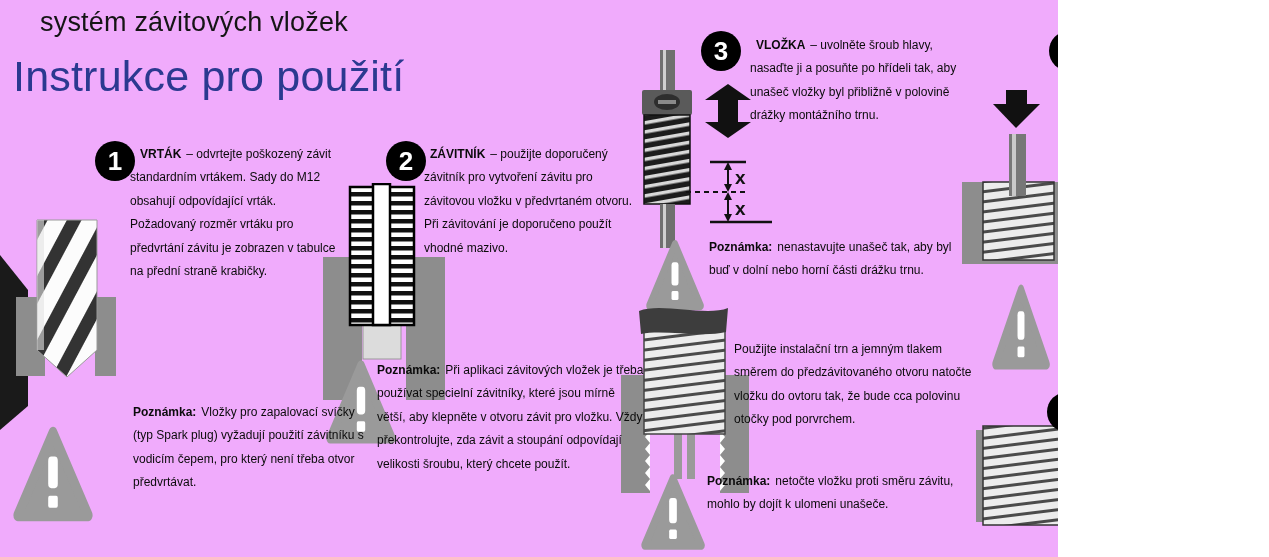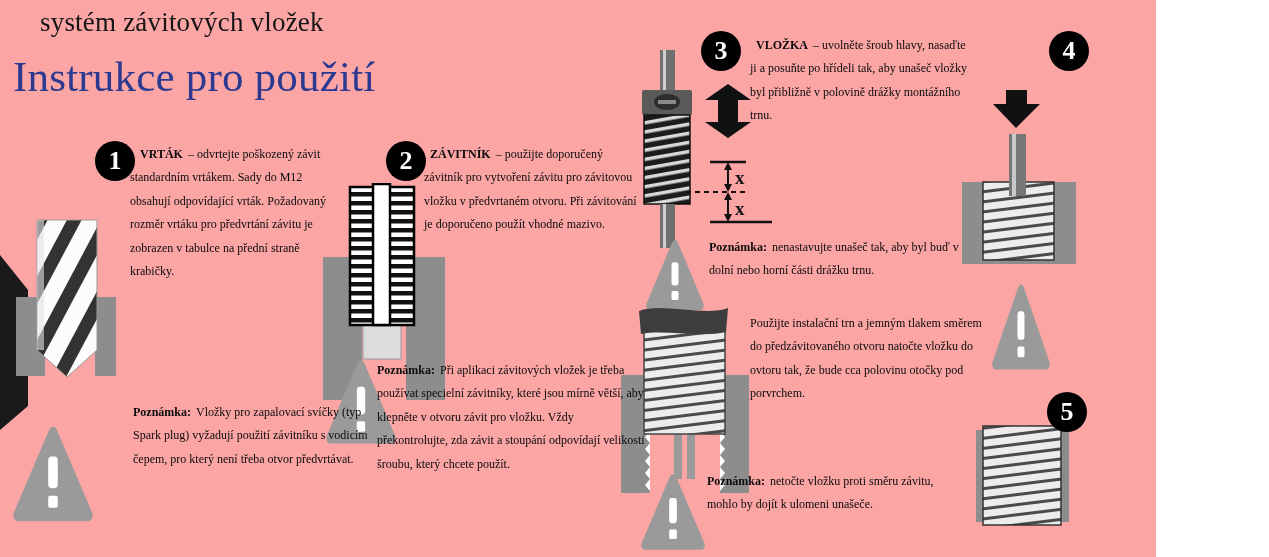--- a/index.html
+++ b/index.html
@@ -1,17 +1,17 @@
 <!DOCTYPE html>
 <html><head>
 <meta charset="utf-8">
 <style>
   html,body{margin:0;padding:0;background:#fff;}
-  .page{position:relative;width:1156px;height:557px;background:#fca5a5;overflow:hidden;
-        font-family:Liberation Serif, serif;color:#0b0b0b;}
+  .page{position:relative;width:1058px;height:557px;background:#f0abfc;overflow:hidden;
+        font-family:Liberation Sans, sans-serif;color:#0b0b0b;}
   .abs{position:absolute;}
   .kicker{left:40px;top:7px;font-size:27px;letter-spacing:0.2px;color:#151515;}
   .main-title{left:13px;top:52px;font-size:43px;color:#2b3990;letter-spacing:0.2px;}
   .txt{position:absolute;font-size:12px;line-height:23.4px;z-index:3;}
   .bname{font-weight:bold;margin-right:5px;}
   .badge{position:absolute;width:40px;height:40px;border-radius:50%;background:#000;
          color:#fff;font-weight:bold;font-size:26px;display:flex;align-items:center;
          justify-content:center;z-index:4;}
   svg.illu{position:absolute;z-index:1;}
   .ind10{text-indent:10px;}
@@ -143,21 +143,21 @@
   <svg class="illu" style="left:621px;top:301px;" width="128" height="192" viewBox="0 0 128 192">
     <rect x="0" y="74" width="29" height="118" fill="#8d8d8d"></rect>
     <rect x="99" y="74" width="29" height="118" fill="#8d8d8d"></rect>
     <polygon points="29,130 24,136 29,142 24,148 29,154 24,160 29,166 24,172 29,178 24,184 29,190 29,130" fill="#fff"></polygon>
     <polygon points="99,130 104,136 99,142 104,148 99,154 104,160 99,166 104,172 99,178 104,184 99,190 99,130" fill="#fff"></polygon>
     <rect x="53" y="130" width="8" height="48" fill="#9a9a9a"></rect>
     <rect x="66" y="130" width="8" height="48" fill="#9a9a9a"></rect>
     <rect x="23" y="26" width="81" height="107" fill="url(#coilLight)" stroke="#444" stroke-width="1.5"></rect>
     <path d="M18,10 C40,1 85,16 107,7 L105,31 C80,37 42,28 20,33 Z" fill="#3d3d3d"></path>
   </svg>
-  <div class="txt" style="left:734px;top:312px;width:240px;margin-left:16px;">
+  <div class="txt" style="left:734px;top:338px;width:240px;">
     <span>Použijte instalační trn a jemným tlakem směrem do předzávitovaného otvoru natočte vložku do ovtoru tak, že bude cca polovinu otočky pod porvrchem.</span>
   </div>
 
   <svg class="illu" style="left:641px;top:472px;" width="64" height="80" viewBox="0 0 100 92" preserveAspectRatio="none">
     <polygon points="50,8 94,84 6,84" fill="#9a9a9a" stroke="#9a9a9a" stroke-width="11" stroke-linejoin="round"></polygon>
     <rect x="44" y="30" width="12" height="29" rx="4" fill="#fff"></rect>
     <rect x="44" y="66" width="12" height="11" rx="2" fill="#fff"></rect>
   </svg>
   <div class="txt" style="left:707px;top:470px;width:260px;">
     <b style="margin-right:5px;">Poznámka:</b><span>netočte vložku proti směru závitu, mohlo by dojít k ulomeni unašeče.</span>

